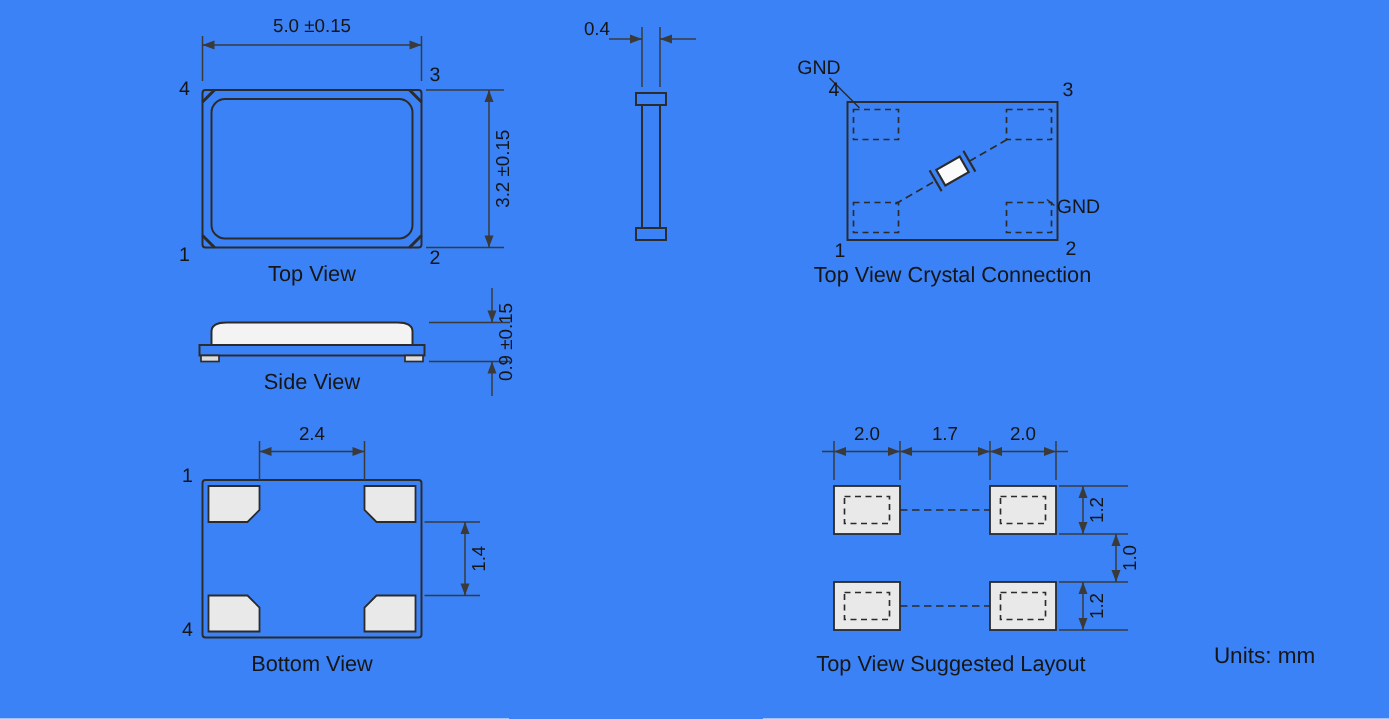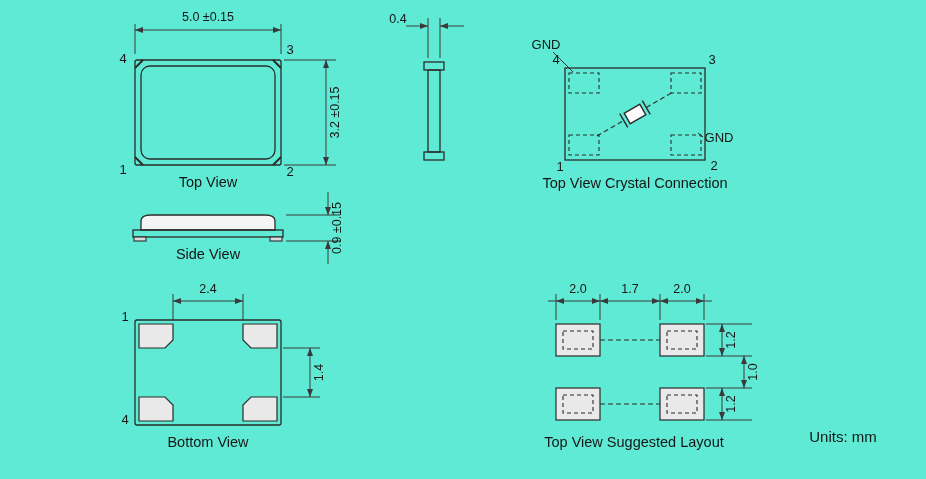--- a/index.html
+++ b/index.html
@@ -1,16 +1,16 @@
 <!DOCTYPE html>
 <html><head>
 <meta charset="utf-8">
 <style>
   html,body { margin:0; padding:0; background:#f7f8f8; }
-  .stage { width:926px; height:479px; position:relative; background:#5eead4; overflow:hidden; }
+  .stage { width:926px; height:479px; position:relative; background:#3b82f6; overflow:hidden; }
   svg { display:block; }
   text { font-family:"Liberation Sans","DejaVu Sans",sans-serif; fill:#161616; }
   .dim   { font-size:12.5px; }
   .pin   { font-size:13px; }
   .title { font-size:14.5px; }
   .units { font-size:15px; }
   .part  { fill:none; stroke:#2b2b2b; stroke-width:1.3; }
   .partfill { fill:#f3f3f3; stroke:#2b2b2b; stroke-width:1.3; }
   .partdark { fill:#dcdcdc; stroke:#2b2b2b; stroke-width:1.1; }
   .pad   { fill:#e9e9e9; stroke:#2b2b2b; stroke-width:1.2; }

